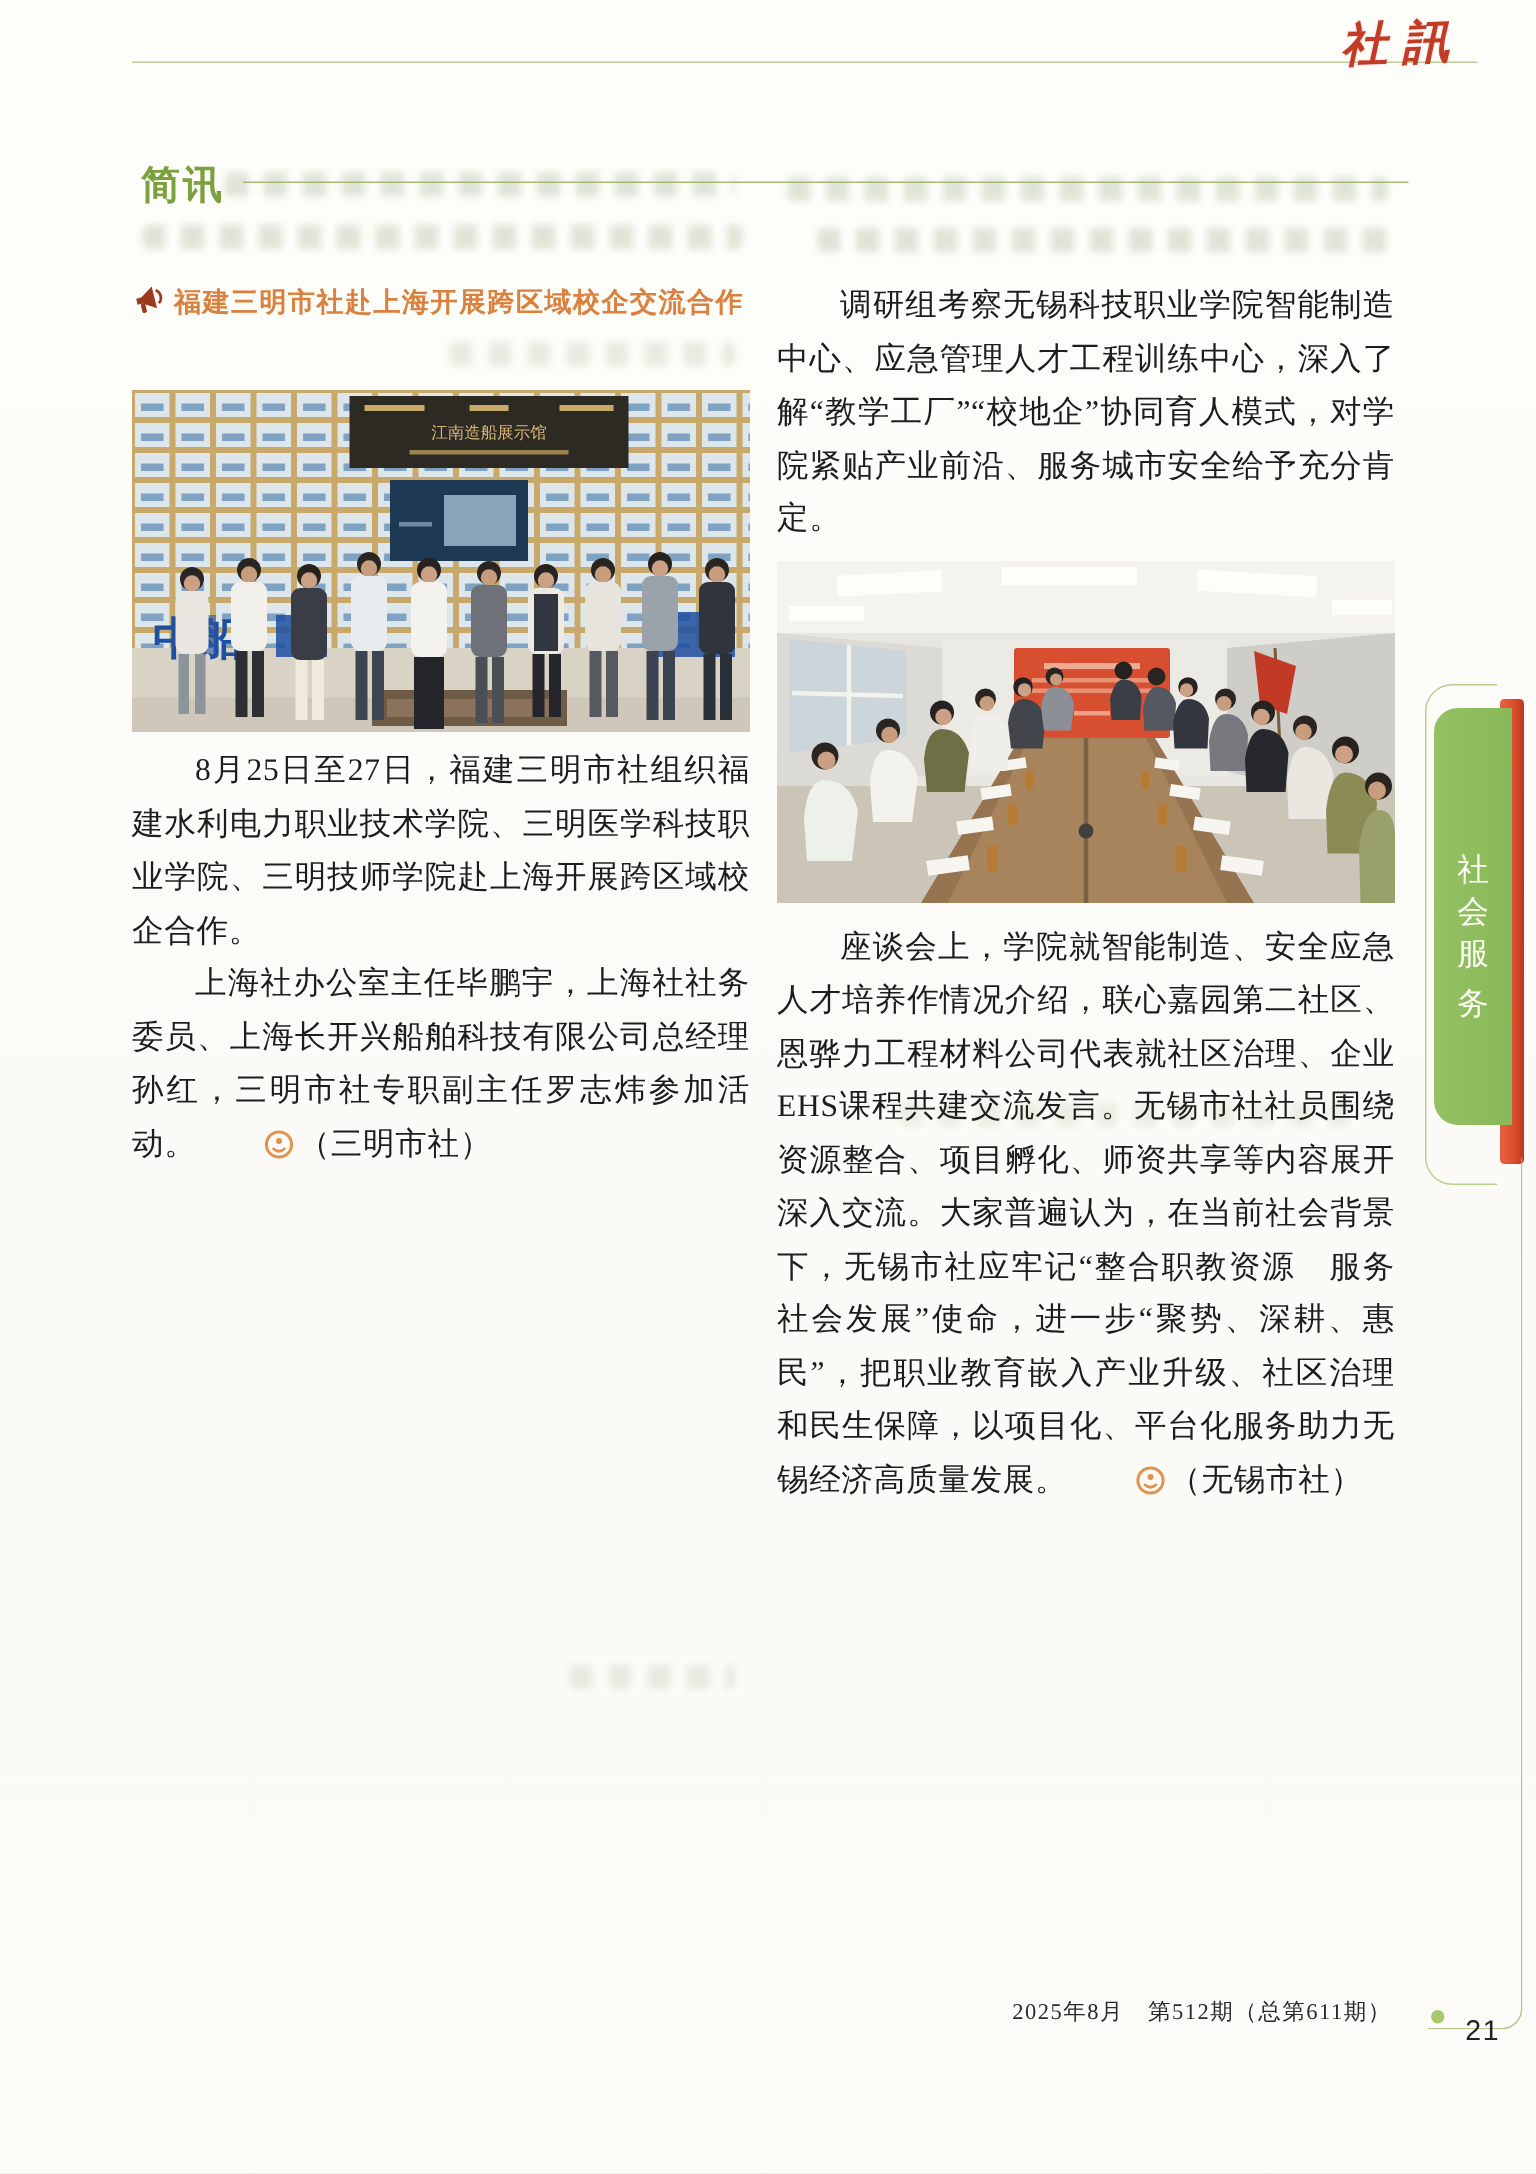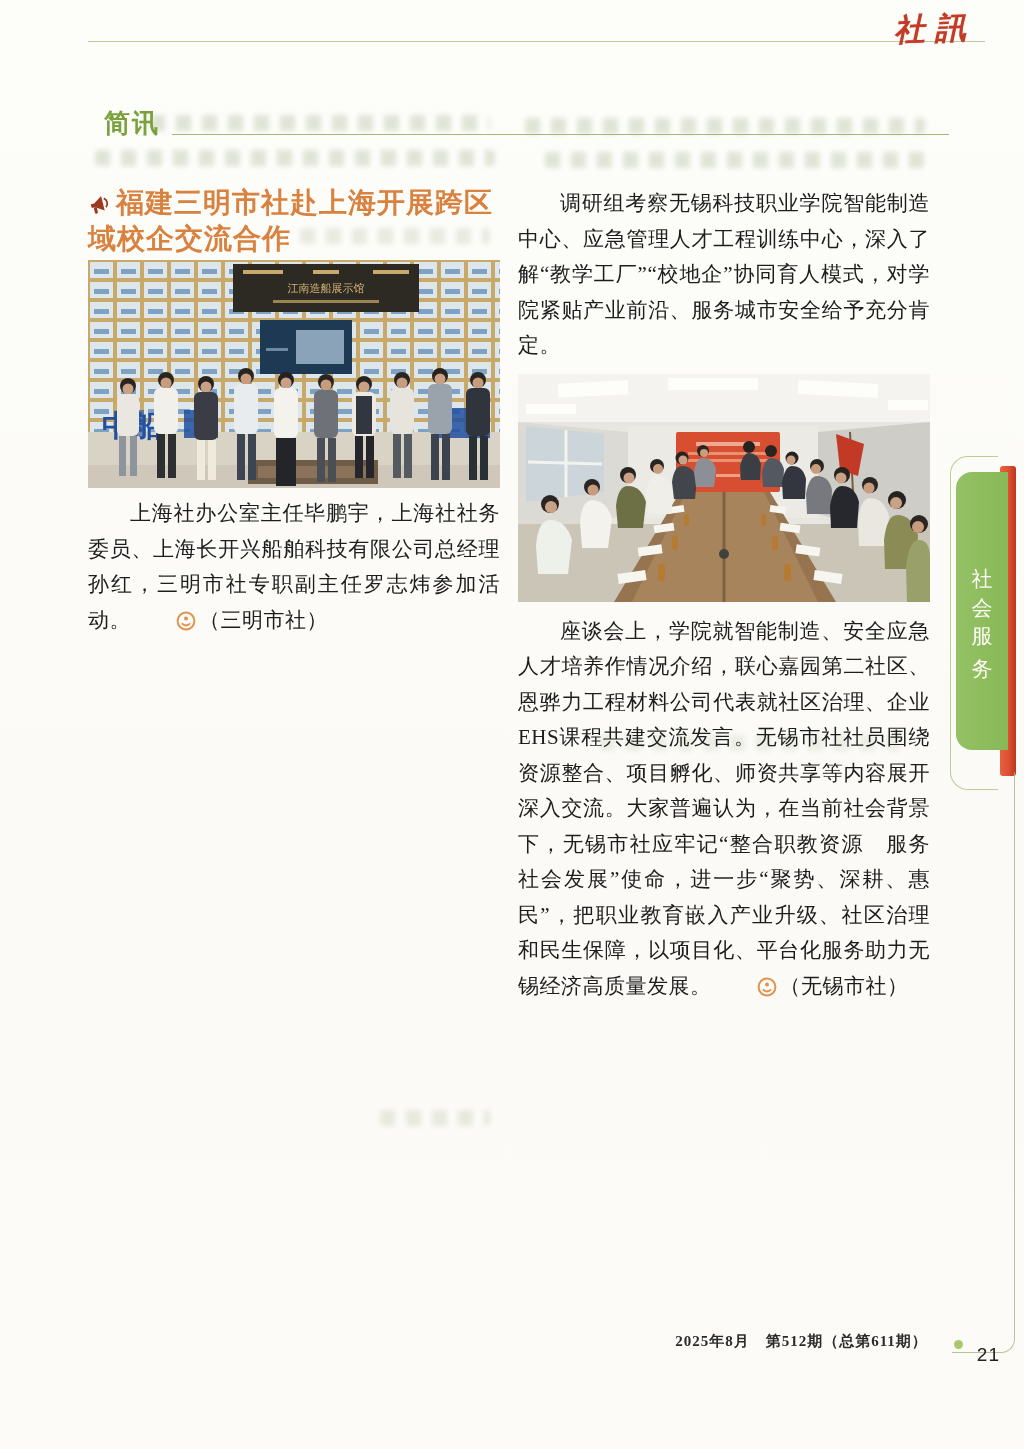--- a/index.html
+++ b/index.html
@@ -10,30 +10,30 @@
     font-family:"Liberation Serif","DejaVu Serif",serif;
     color:#222;
   }
   
   .top-rule{position:absolute;left:88px;top:41px;width:897px;height:0;
     border-top:1px solid #b3c38c;opacity:.85;}
   .masthead{position:absolute;right:48px;top:8px;
     font-weight:700;font-style:italic;font-size:31px;letter-spacing:10px;
     color:#c33a25;transform:rotate(-2deg);
     text-shadow:0 0 1px rgba(195,58,37,.5);}
-  .section-head{position:absolute;left:104px;top:108px;width:845px;display:flex;align-items:flex-end;}
+  .section-head{position:absolute;left:94px;top:108px;width:845px;display:flex;align-items:center;}
   .section-label{font-family:"Liberation Sans","DejaVu Sans",sans-serif;
     font-weight:700;font-size:26px;color:#7ba03e;letter-spacing:2px;line-height:30px;}
   .section-rule{flex:1;border-bottom:1px solid #a3b977;margin-left:12px;margin-bottom:3px;}
   
   .col{position:absolute;top:186px;width:412px;}
   .col.left{left:88px;}
   .col.right{left:518px;}
-  .art-title{margin:0;font-family:Liberation Serif, serif;
-    font-weight:700;font-size:28px;line-height:34px;letter-spacing:1px;
+  .art-title{margin:0;font-family:Liberation Mono, monospace;
+    font-weight:700;font-size:18px;line-height:34px;letter-spacing:1px;
     color:#d9813f;min-height:70px;}
   .mega{display:inline-block;vertical-align:-2px;margin-right:4px;}
   .photo{margin:4px 0 8px 0;width:412px;height:228px;display:block;background:#ddd;}
   .body{font-size:21px;line-height:35.5px;text-align:justify;letter-spacing:.5px;color:#1d1d1d;}
   .body p{margin:0;text-indent:2em;}
   .endmark{display:inline-block;vertical-align:-4px;margin:0 3px;}
   
   .side-strip{position:absolute;left:1000px;top:466px;width:16px;height:310px;
     background:linear-gradient(90deg,#e8613f 0%,#dd4f30 55%,#b8371f 100%);
     border-radius:3px;}
@@ -45,21 +45,21 @@
     border-radius:18px 0 0 18px;opacity:.7;}
   .side-tab-label{position:absolute;left:50%;top:50%;transform:translate(-50%,-50%);
     writing-mode:vertical-rl;color:#fdfdf6;font-size:21px;letter-spacing:30px;
     font-family:"Liberation Serif","DejaVu Serif",serif;}
   .right-hairline{position:absolute;left:952px;top:772px;width:62px;height:580px;
     border-right:1px solid #a3b977;border-bottom:1px solid #a3b977;
     border-bottom-right-radius:14px;opacity:.8;}
   
   .footer{position:absolute;top:1316px;left:0;width:1000px;display:flex;
     justify-content:flex-end;align-items:center;}
-  .issue-info{font-size:15px;font-weight:700;color:#2b2b2b;letter-spacing:1px;}
+  .issue-info{font-size:15px;font-weight:400;color:#2b2b2b;letter-spacing:1px;}
   .page-dot{width:9px;height:9px;border-radius:50%;background:#a9c86d;margin:6px 14px 0 26px;}
   .page-number{font-family:"Liberation Sans","DejaVu Sans",sans-serif;
     font-size:19px;color:#222;letter-spacing:1px;margin-top:28px;}
   
   .bleed{position:absolute;height:16px;border-radius:4px;filter:blur(2.5px);opacity:.28;
     background:repeating-linear-gradient(90deg,#99a77f 0 15px,transparent 15px 26px);}
 </style>
 </head>
 <body>
 
@@ -194,20 +194,21 @@
             <circle cx="12" cy="8" r="8" fill="#2b2521"></circle>
             <circle cx="12" cy="11" r="5.5" fill="#c79d7e"></circle>
             <rect x="0" y="16" width="24" height="48" rx="6" fill="#30343c"></rect>
             <rect x="3" y="64" width="8" height="44" fill="#2a3038"></rect>
             <rect x="14" y="64" width="8" height="44" fill="#2a3038"></rect>
           </g>
       </g>
     </svg>
 
     <div class="body">
+      <p>8月25日至27日，福建三明市社组织福建水利电力职业技术学院、三明医学科技职业学院、三明技师学院赴上海开展跨区域校企合作。</p>
       <p><span>上海社办公室主任毕鹏宇，上海社社务委员、上海长开兴船舶科技有限公司总经理孙红，三明市社专职副主任罗志炜参加活动。</span><span class="endmark"><svg width="20" height="20" viewBox="0 0 20 20">
               <circle cx="10" cy="10" r="8.4" fill="none" stroke="#e0934f" stroke-width="2"></circle>
               <circle cx="10" cy="7.6" r="2" fill="#e0934f"></circle>
               <path d="M5.8 12.4 q4.2 4.2 8.4 0" stroke="#e0934f" stroke-width="1.8" fill="none"></path>
             </svg></span><span>（三明市社）</span></p>
     </div>
   </div>
 
   <div class="col right">
 

